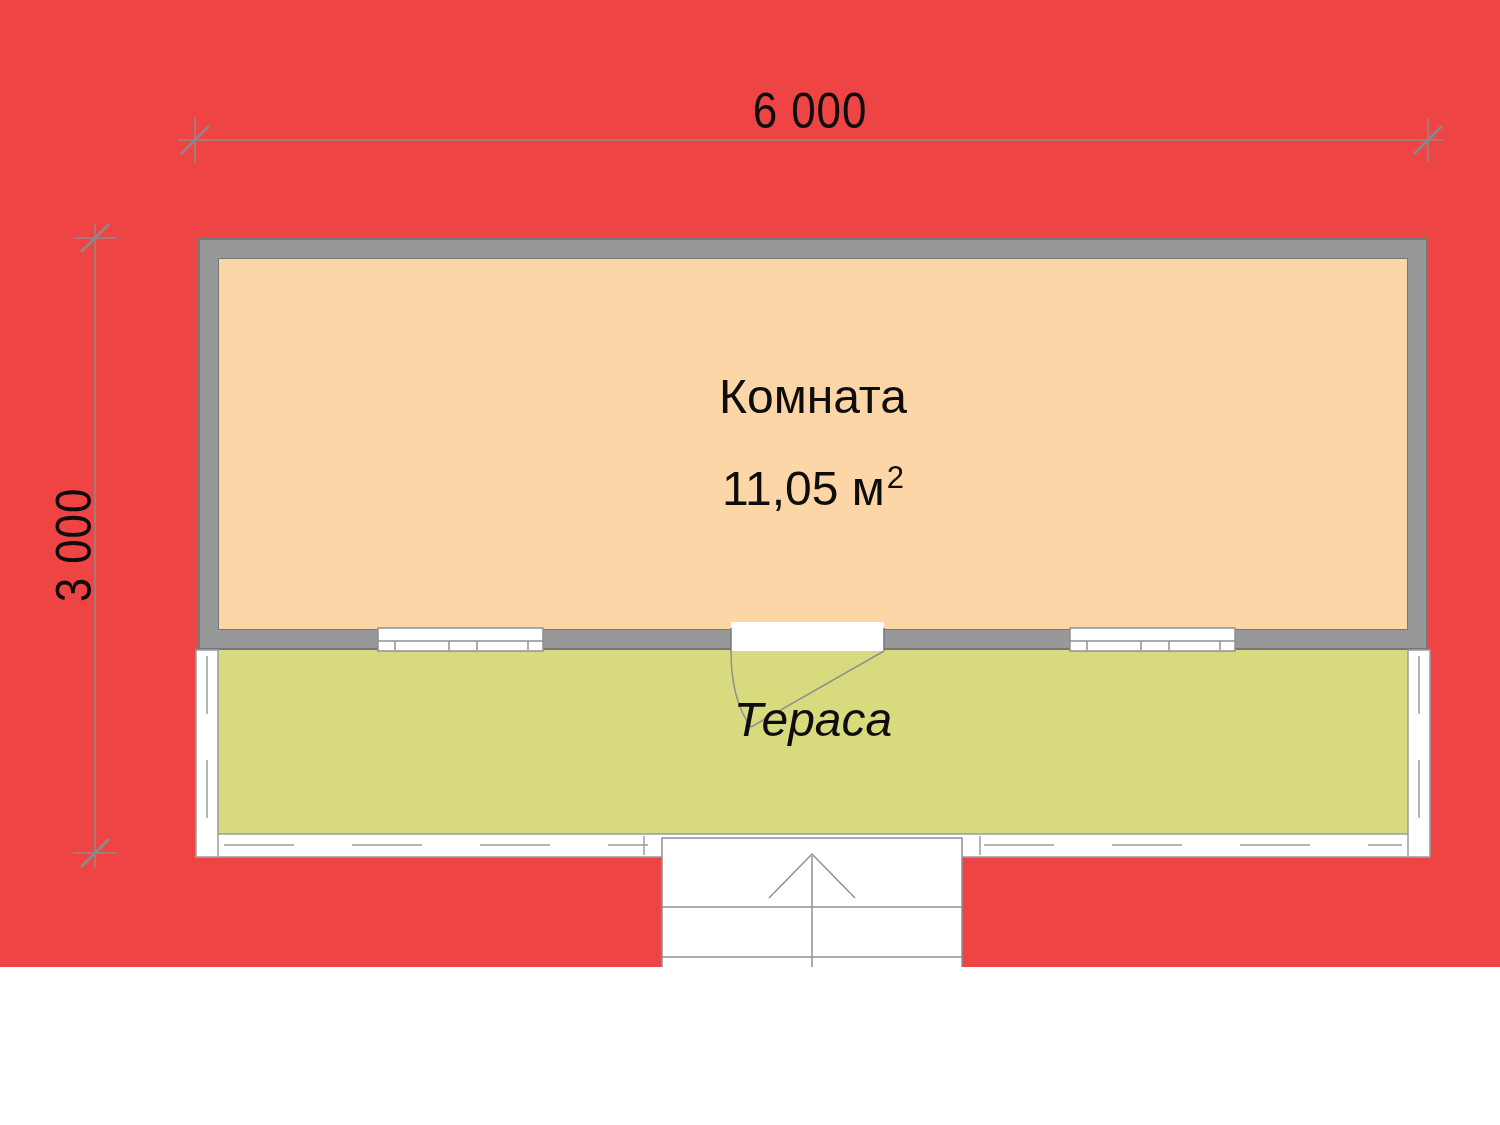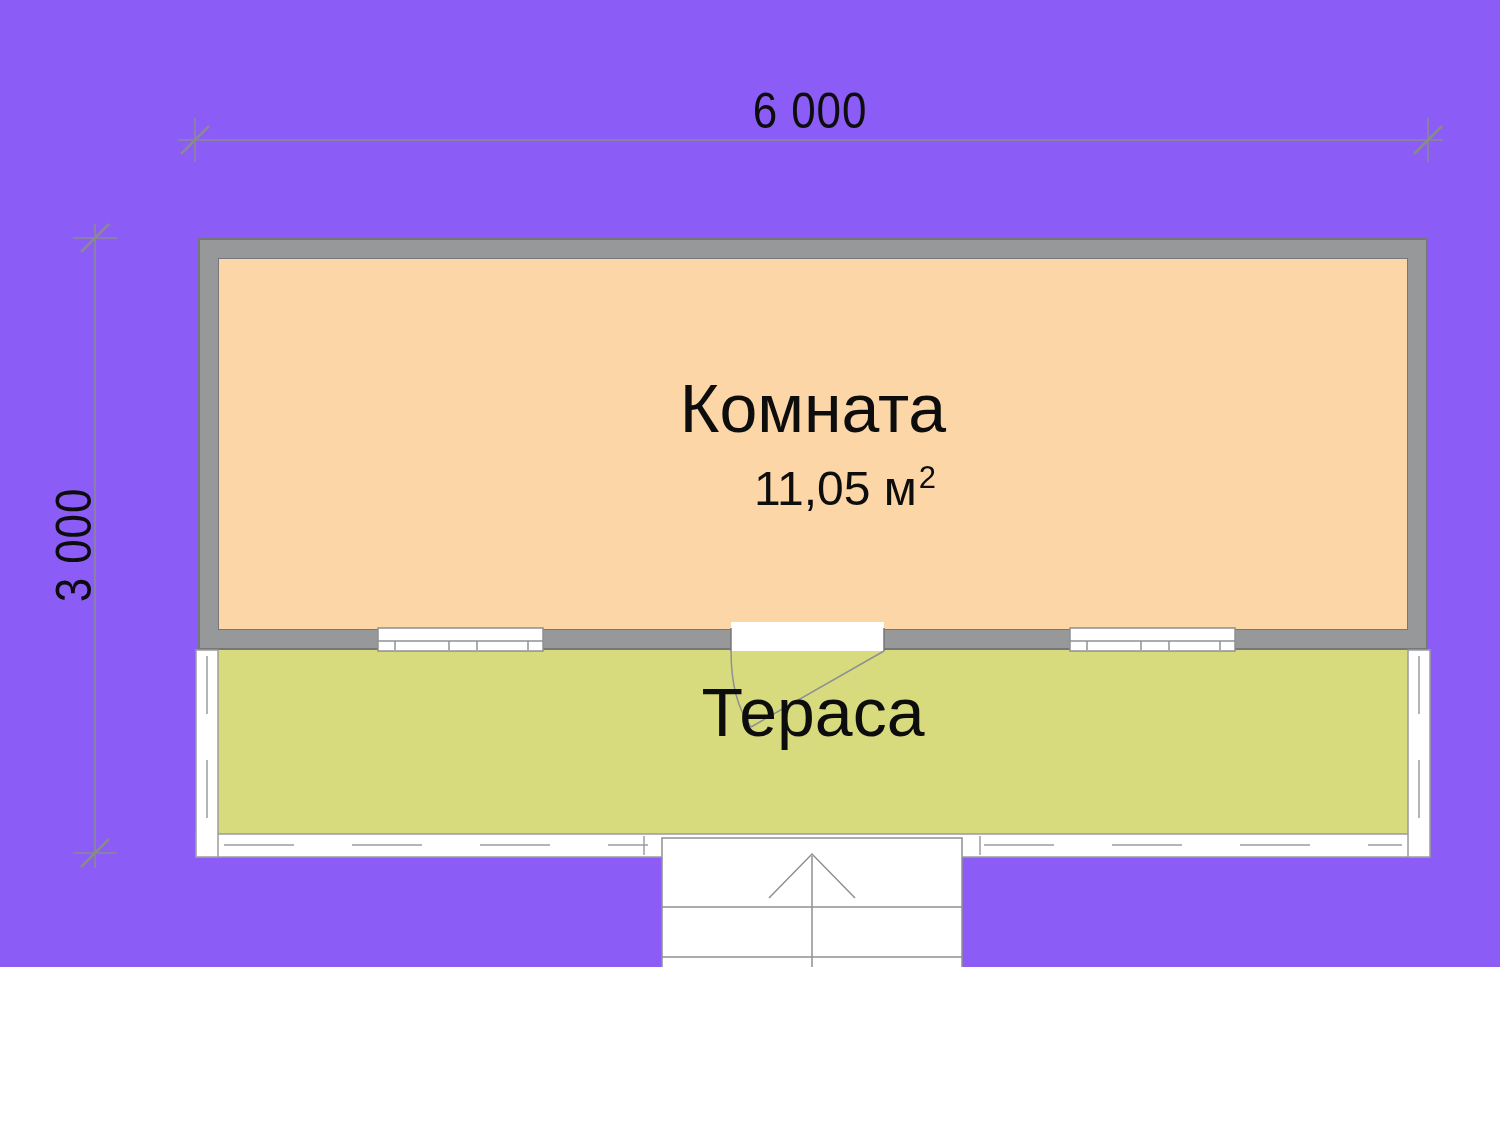--- a/index.html
+++ b/index.html
@@ -1,17 +1,17 @@
 <!DOCTYPE html>
 <html style="--room-fill: #fcd6a6; --terrace-fill: #d8db7d; --wall: #97989a; --wall-edge: #76777a; --line: #8f9092; --text: #0d0d0d;"><head>
 <meta charset="utf-8">
 <style>
   html,body{margin:0;padding:0;background:#fff;}
   .canvas{
-    position:relative;width:1500px;height:967px;background:#8b5cf6;overflow:hidden;
+    position:relative;width:1500px;height:967px;background:#ef4444;overflow:hidden;
     font-family:"Liberation Sans",sans-serif;color:#0d0d0d;
   }
   
   .building-walls{
     position:absolute;left:198px;top:238px;width:1230px;height:412px;
     box-sizing:border-box;background:var(--wall,#97989a);
     border:2px solid var(--wall-edge,#76777a);
   }
   .room-floor{
     position:absolute;left:218px;top:258px;width:1190px;height:372px;
@@ -23,26 +23,26 @@
     background:var(--terrace-fill,#d8db7d);
   }
   
   .plan-lines{position:absolute;left:0;top:0;z-index:3;}
   
   .txt{position:absolute;z-index:4;white-space:nowrap;}
   .dim-label{width:300px;text-align:center;font-size:50px;letter-spacing:1px;transform:scaleX(.88);}
   .dim-label.horiz{left:660px;top:82px;}
   .dim-label.vert{left:-78px;top:518px;height:54px;transform:rotate(-90deg) scaleX(.88);}
   .room-label{left:218px;width:1190px;text-align:center;}
-  .room-name{font-size:68px;}
-  .room-area{font-size:48px;padding-left:32px;}
+  .room-name{font-size:48px;}
+  .room-area{font-size:48px;}
   .room-area .sup{display:inline-block;font-size:31px;position:relative;top:-17px;margin-left:2px;}
   .name-room{top:369px;}
   .area-room{top:461px;}
-  .name-terrace{top:673px;}
+  .name-terrace{top:692px;font-style:italic;}
   .area-terrace{top:766px;}
 </style>
 </head>
 <body>
 
 <div class="canvas">
 
   <div class="building-walls"></div>
   <div class="room-floor"></div>
   <div class="terrace-floor"></div>

